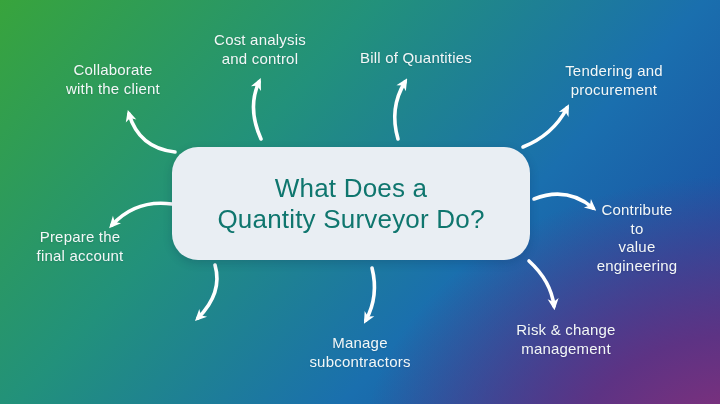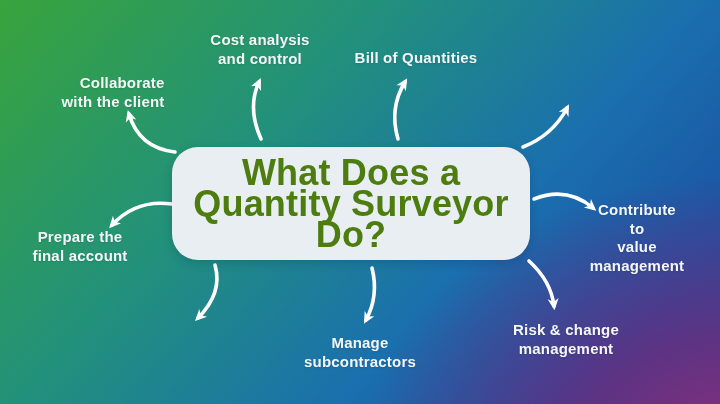--- a/index.html
+++ b/index.html
@@ -32,41 +32,41 @@
     width: 358px;
     height: 113px;
     border-radius: 26px;
     background: #e9eef3;
     box-shadow: 0 3px 10px rgba(10, 20, 60, 0.18);
     display: flex;
     align-items: center;
     justify-content: center;
   }
   .center-title {
-    color: #4d7c0f;
-    font-size: 36px;
+    color: #0f766e;
+    font-size: 26px;
     line-height: 31px;
-    font-weight: bold;
+    font-weight: normal;
     text-align: center;
     white-space: pre-line;
     letter-spacing: 0.2px;
   }
   .node-label {
     position: absolute;
     transform: translate(-50%, -50%);
     color: #f3f7f7;
     font-size: 15px;
     line-height: 18.5px;
-    font-weight: 700;
+    font-weight: 400;
     text-align: center;
     white-space: pre-line;
     letter-spacing: 0.2px;
     text-shadow: 0 1px 2px rgba(0, 20, 40, 0.12);
   }
-  .pos-collaborate { left: 113px; top: 92px; text-align: right; }
+  .pos-collaborate { left: 113px; top: 79px; }
   .pos-cost        { left: 260px; top: 49px; }
   .pos-bill        { left: 416px; top: 58px; }
   .pos-tendering   { left: 614px; top: 80px; }
   .pos-contribute  { left: 637px; top: 238px; }
   .pos-risk        { left: 566px; top: 339px; }
   .pos-manage      { left: 360px; top: 352px; }
   .pos-ensure      { left: 183px; top: 346px; }
   .pos-prepare     { left: 80px;  top: 246px; }
 </style>
 </head>
@@ -99,23 +99,25 @@
   </div>
 
   <div class="node-label pos-collaborate">Collaborate
 with the client</div>
 
   <div class="node-label pos-cost">Cost analysis
 and control</div>
 
   <div class="node-label pos-bill">Bill of Quantities</div>
 
+  <div class="node-label pos-tendering">Tendering and
+procurement</div>
 
   <div class="node-label pos-contribute">Contribute to
-value management</div>
+value engineering</div>
 
   <div class="node-label pos-risk">Risk &amp; change
 management</div>
 
   <div class="node-label pos-manage">Manage
 subcontractors</div>
 
 
   <div class="node-label pos-prepare">Prepare the
 final account</div>

